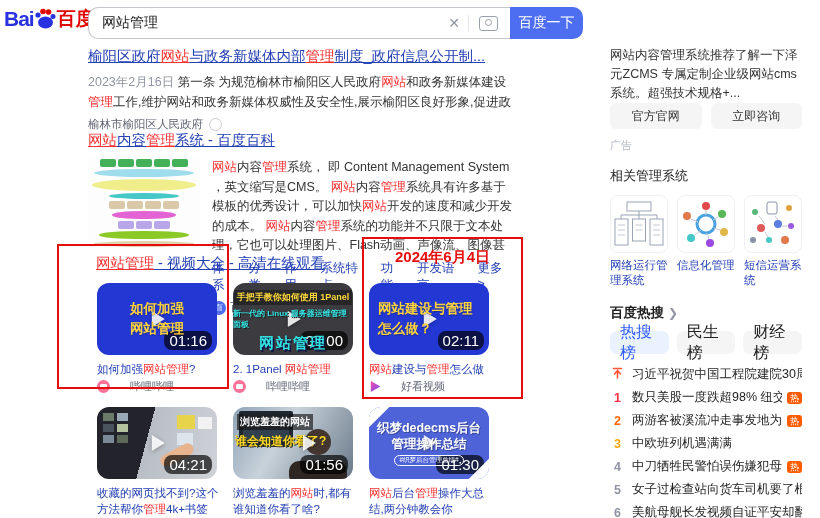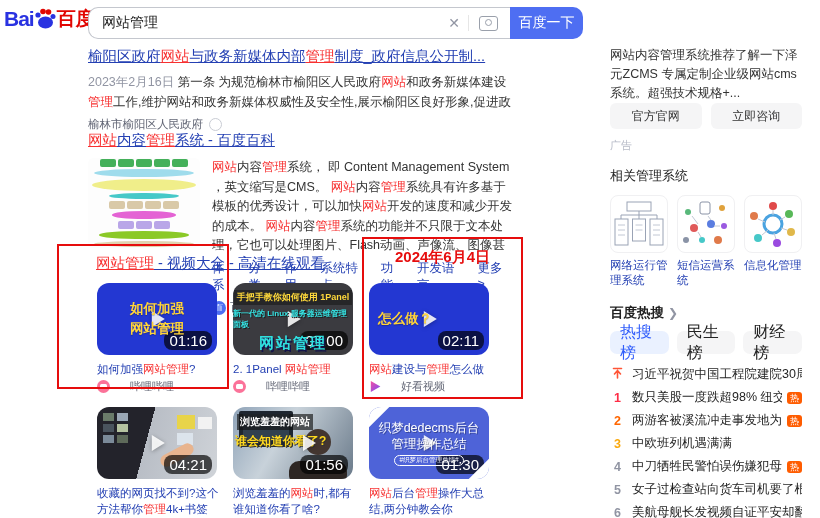--- a/index.html
+++ b/index.html
@@ -52,21 +52,21 @@
   .bluecard{background:#2337d2;display:flex;flex-direction:column;align-items:center;justify-content:center;}
   .bluecard .bl{color:#ffd43a;font-weight:bold;font-size:13.5px;line-height:20px;z-index:1;text-shadow:0 1px 1px rgba(0,0,0,.25);}
   .darkcard{background:#3b3b40;display:flex;flex-direction:column;align-items:center;padding-top:7px;box-sizing:border-box;}
   .darkcard .d1{color:#ffd93b;font-weight:bold;font-size:9px;background:rgba(25,25,25,.6);padding:1px 3px;z-index:1;}
   .darkcard .d2{color:#35e3e3;font-weight:bold;font-size:8px;margin-top:3px;text-shadow:1px 1px 0 #1c1c1c;z-index:1;}
   .darkcard .d3{color:#2fe0e0;font-weight:bold;font-size:15px;letter-spacing:2px;margin-top:4px;text-shadow:1.5px 1.5px 0 #14144a;z-index:1;}
   .dedecard{background:#4e63d8;display:flex;flex-direction:column;align-items:center;justify-content:center;}
   .dedecard::before,.dedecard::after{content:"";position:absolute;width:46px;height:16px;background:#fff;}
   .dedecard::before{left:-18px;top:-4px;transform:rotate(-45deg);}
   .dedecard::after{right:-18px;bottom:-4px;transform:rotate(-45deg);}
-  .dedecard .w{color:#fff;font-weight:normal;font-size:12.5px;line-height:16px;z-index:1;text-shadow:1px 1px 0 rgba(0,0,0,.3);}
+  .dedecard .w{color:#fff;font-weight:bold;font-size:12.5px;line-height:16px;z-index:1;text-shadow:1px 1px 0 rgba(0,0,0,.3);}
   .dedecard .pill{border:1px solid #fff;border-radius:8px;color:#fff;font-size:6.5px;padding:0 4px;margin-top:3px;z-index:1;}
   .photocard4{background:linear-gradient(105deg,#23232b 0%,#23232b 42%,#b9bec6 42%,#cfd3d8 100%);}
   .photocard4 i{position:absolute;display:block;}
   .photocard5{background:linear-gradient(120deg,#8fa3b8,#c8d2da 40%,#6a7a8a);}
   .p5-mon{position:absolute;left:6px;top:4px;width:54px;height:36px;background:#1e2630;border-radius:2px;}
   .p5-scr{position:absolute;left:10px;top:7px;width:46px;height:27px;background:#31404f;}
   .p5-head{position:absolute;right:22px;top:22px;width:26px;height:26px;border-radius:50%;background:#433630;}
   .p5-body{position:absolute;right:6px;bottom:-6px;width:58px;height:24px;border-radius:10px;background:#2d2623;}
   .p5-t1{position:absolute;left:4px;top:7px;color:#fff;font-weight:bold;font-size:10px;background:rgba(20,20,20,.65);padding:1px 3px;}
   .p5-t2{position:absolute;left:2px;top:26px;color:#ffd91e;font-weight:bold;font-size:12px;text-shadow:1px 1px 0 #333;}
@@ -196,20 +196,21 @@
   <span class="dur">01:16</span>
 </div>
 <div class="abs vcard darkcard" style="left:233px;top:283px;">
   <span class="d1">手把手教你如何使用 1Panel</span>
   <span class="d2">新一代的 Linux 服务器运维管理面板</span>
   <span class="d3">网站管理</span>
   <span class="play"></span>
   <span class="dur">07:00</span>
 </div>
 <div class="abs vcard bluecard" style="left:369px;top:283px;align-items:flex-start;padding-left:9px;box-sizing:border-box;">
+  <span class="bl">网站建设与管理</span>
   <span class="bl">怎么做？</span>
   <span class="play"></span>
   <span class="dur">02:11</span>
 </div>
 
 <div class="abs vcap vcap-1line" style="left:97px;top:361px;width:132px;"><span>如何加强</span><span class="hl">网站管理</span><span>?</span></div>
 <div class="abs vcap vcap-1line" style="left:233px;top:361px;width:132px;"><span>2. 1Panel </span><span class="hl">网站管理</span></div>
 <div class="abs vcap vcap-1line" style="left:369px;top:361px;width:132px;"><span class="hl">网站</span><span>建设与</span><span class="hl">管理</span><span>怎么做</span></div>
 <div class="abs vsrc" style="left:97px;top:379px;">
   <span class="bili"></span>
@@ -279,53 +280,53 @@
         <svg width="56" height="56" viewBox="0 0 56 56">
           <rect x="16" y="6" width="24" height="9" fill="none" stroke="#9aa3b5"></rect>
           <path d="M28 15v4M10 19h36M10 19v4M28 19v4M46 19v4" stroke="#9aa3b5" fill="none"></path>
           <rect x="4" y="23" width="13" height="26" fill="none" stroke="#9aa3b5"></rect>
           <rect x="21.5" y="23" width="13" height="22" fill="none" stroke="#9aa3b5"></rect>
           <rect x="39" y="23" width="13" height="26" fill="none" stroke="#9aa3b5"></rect>
           <path d="M7 29h7M7 34h7M7 39h7M24.5 29h7M24.5 34h7M42 29h7M42 34h7M42 39h7" stroke="#c2c8d4"></path>
         </svg>
       </div>
       <div class="rel-label">网络运行管理系统</div>
+    </div>
+    <div class="rel-item">
+      <div class="rel-thumb">
+        <svg width="56" height="56" viewBox="0 0 56 56">
+          <circle cx="28" cy="28" r="9" fill="none" stroke="#4aa3e0" stroke-width="3"></circle>
+          <circle cx="28" cy="10" r="4" fill="#e04a4a"></circle>
+            <circle cx="44" cy="18" r="4" fill="#58b858"></circle>
+          <circle cx="46" cy="36" r="4" fill="#e0b84a"></circle>
+            <circle cx="32" cy="47" r="4" fill="#9a4ae0"></circle>
+          <circle cx="13" cy="42" r="4" fill="#46c8c8"></circle>
+            <circle cx="9" cy="20" r="4" fill="#e07a4a"></circle>
+          <path d="M28 14v5M40 21l-5 3M42 34l-6-2M31 43l-2-6M17 39l6-5M13 23l7 3" stroke="#c2c8d4" fill="none"></path>
+        </svg>
+      </div>
+      <div class="rel-label">信息化管理</div>
     </div>
     <div class="rel-item">
       <div class="rel-thumb">
         <svg width="56" height="56" viewBox="0 0 56 56">
           <rect x="22" y="6" width="10" height="12" rx="2" fill="none" stroke="#8a93a6"></rect>
           <circle cx="10" cy="16" r="3" fill="#58b87a"></circle>
             <circle cx="44" cy="12" r="3" fill="#e0a23c"></circle>
           <circle cx="16" cy="32" r="4" fill="#e05a5a"></circle>
             <circle cx="33" cy="28" r="4" fill="#5a7de0"></circle>
           <circle cx="46" cy="30" r="3" fill="#9a5ae0"></circle>
             <circle cx="24" cy="44" r="3" fill="#46c8c8"></circle>
           <circle cx="40" cy="44" r="4" fill="#e07a4a"></circle>
             <circle cx="8" cy="44" r="3" fill="#8a93a6"></circle>
           <path d="M14 20l6 8M30 20l3 4M36 30l6 0M20 36l3 5" stroke="#c2c8d4" fill="none"></path>
         </svg>
       </div>
       <div class="rel-label">短信运营系统</div>
     </div>
-    <div class="rel-item">
-      <div class="rel-thumb">
-        <svg width="56" height="56" viewBox="0 0 56 56">
-          <circle cx="28" cy="28" r="9" fill="none" stroke="#4aa3e0" stroke-width="3"></circle>
-          <circle cx="28" cy="10" r="4" fill="#e04a4a"></circle>
-            <circle cx="44" cy="18" r="4" fill="#58b858"></circle>
-          <circle cx="46" cy="36" r="4" fill="#e0b84a"></circle>
-            <circle cx="32" cy="47" r="4" fill="#9a4ae0"></circle>
-          <circle cx="13" cy="42" r="4" fill="#46c8c8"></circle>
-            <circle cx="9" cy="20" r="4" fill="#e07a4a"></circle>
-          <path d="M28 14v5M40 21l-5 3M42 34l-6-2M31 43l-2-6M17 39l6-5M13 23l7 3" stroke="#c2c8d4" fill="none"></path>
-        </svg>
-      </div>
-      <div class="rel-label">信息化管理</div>
-    </div>
   </div>
 
   <div class="hot-head">
     <span class="hot-title">百度热搜</span>
     <span class="chev">❯</span>
   </div>
   <div class="tabs">
     <span class="tab active">热搜榜</span>
     <span class="tab">民生榜</span>
     <span class="tab">财经榜</span>

